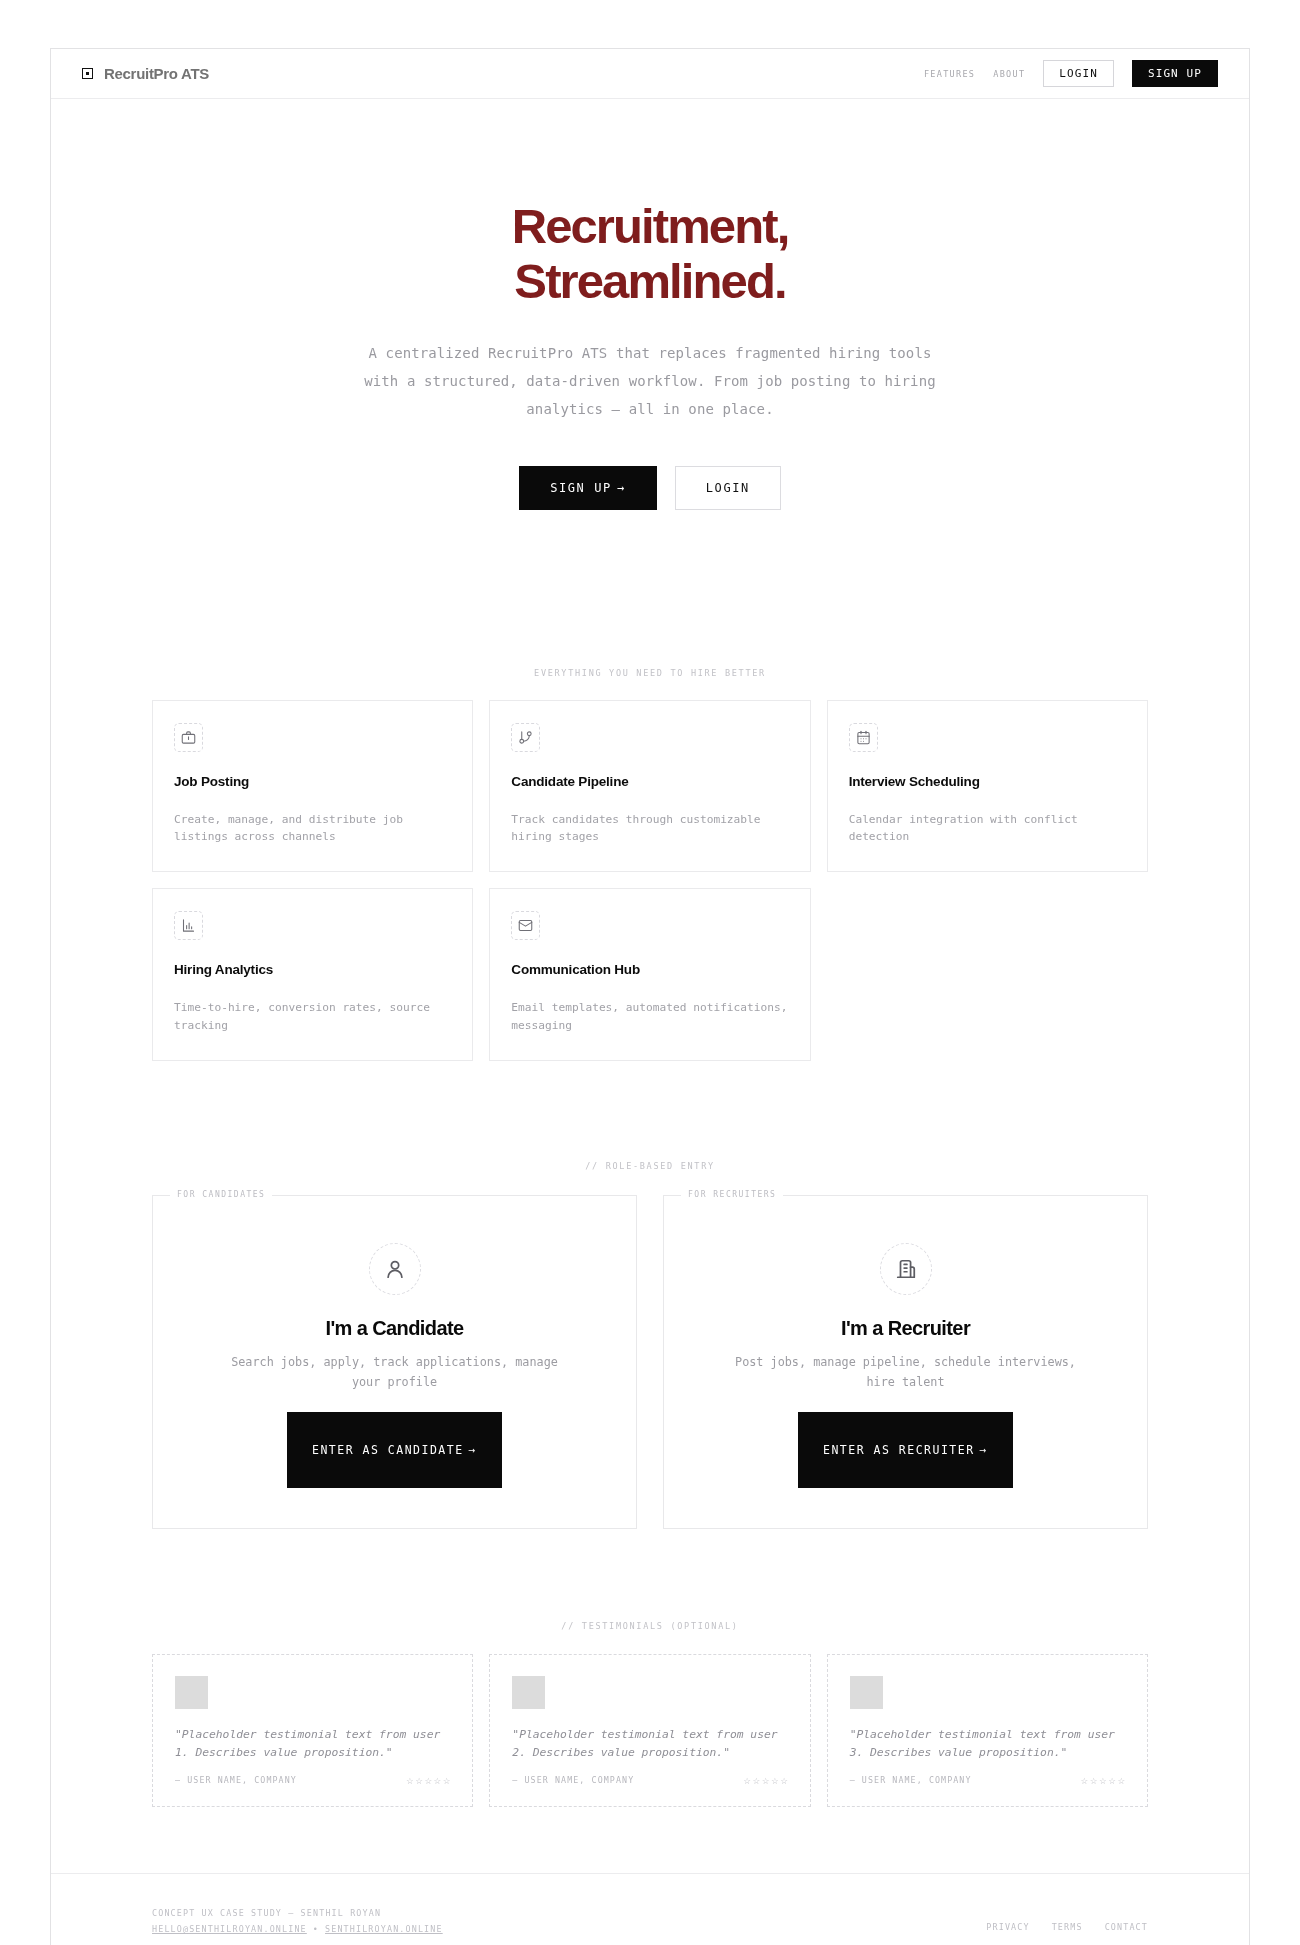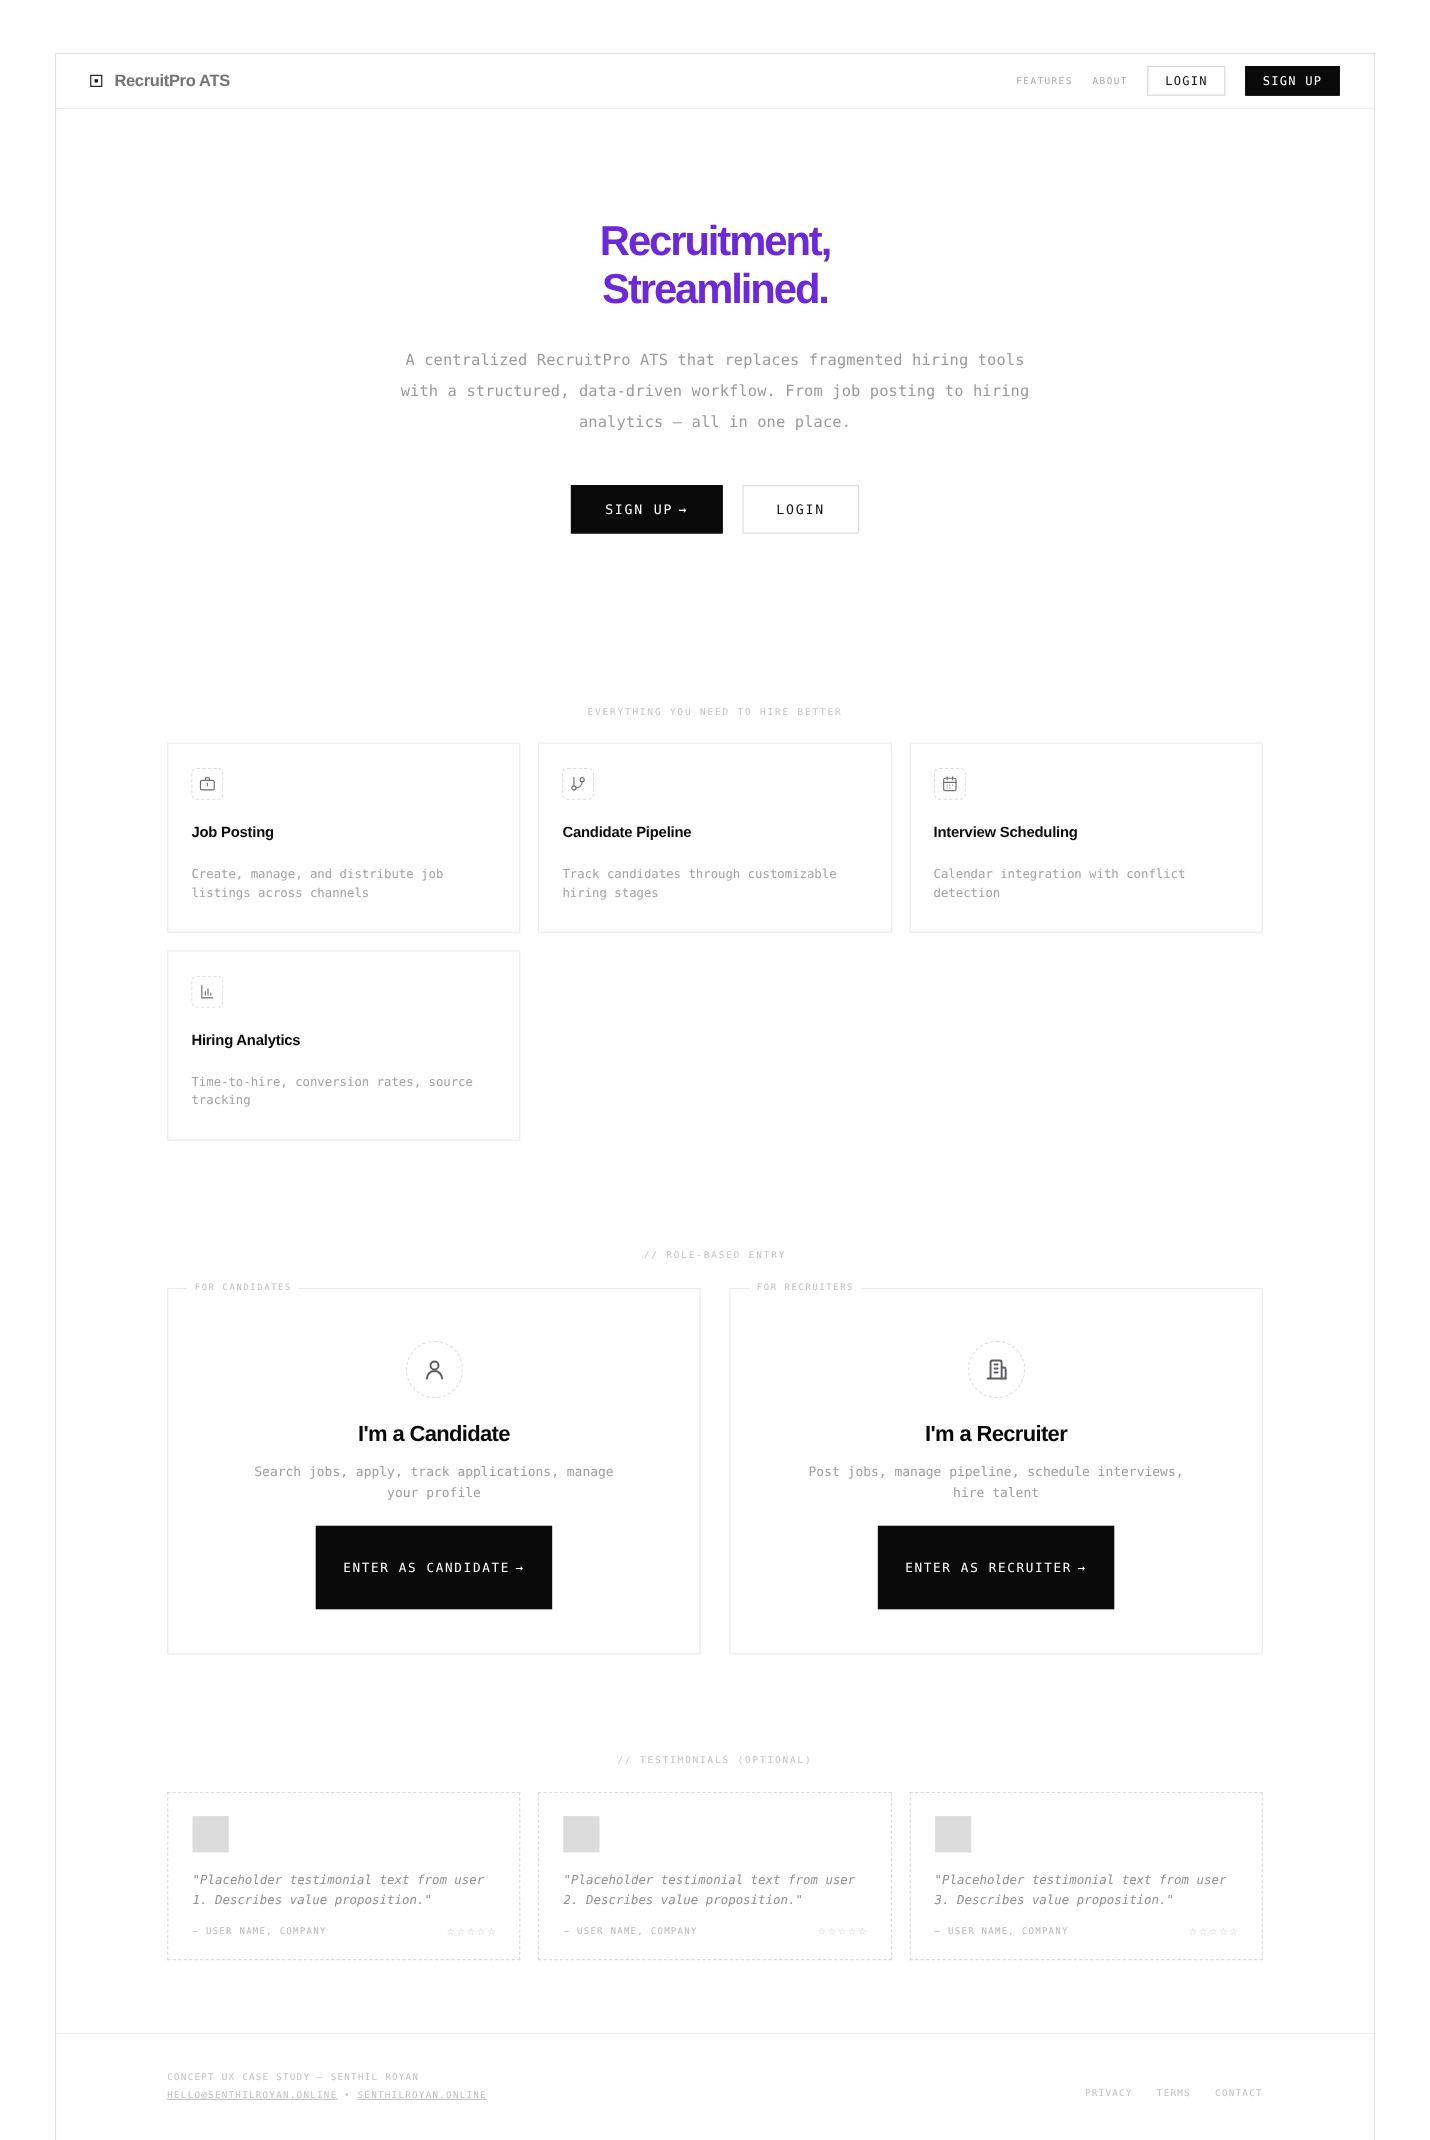--- a/index.html
+++ b/index.html
@@ -86,25 +86,25 @@
     font-family: inherit;
   }
 
   
   .hero {
     text-align: center;
     padding: 100px 0 0 0;
   }
   .hero h1 {
     font-family: "Liberation Sans", sans-serif;
-    font-size: 38px;
+    font-size: 49px;
     line-height: 1.12;
     font-weight: bold;
     letter-spacing: -1.9px;
-    color: #6d28d9;
+    color: #7f1d1d;
   }
   .hero-sub {
     margin: 30px auto 0 auto;
     width: 600px;
     font-size: 14px;
     line-height: 2.0;
     color: #9a9aa0;
     letter-spacing: 0.1px;
   }
   .hero-cta {
@@ -424,20 +424,30 @@
                 <line x1="9" y1="17" x2="9" y2="12"></line>
                 <line x1="13" y1="17" x2="13" y2="8"></line>
                 <line x1="17" y1="17" x2="17" y2="14"></line>
               </svg>
           </div>
           <div class="feature-title">Hiring Analytics</div>
           <div class="feature-desc">Time-to-hire, conversion rates, source tracking</div>
         </div>
 
 
+        <div class="feature-card">
+          <div class="icon-box">
+            <svg width="15" height="15" viewBox="0 0 24 24" fill="none" stroke="currentColor" stroke-width="1.7" stroke-linecap="round" stroke-linejoin="round">
+                <rect x="2" y="4" width="20" height="16" rx="2"></rect>
+                <path d="m22 7-10 6L2 7"></path>
+              </svg>
+          </div>
+          <div class="feature-title">Communication Hub</div>
+          <div class="feature-desc">Email templates, automated notifications, messaging</div>
+        </div>
 
       </div>
     </section>
 
     <section class="roles">
       <div class="section-label">// ROLE-BASED ENTRY</div>
       <div class="role-grid">
 
         <div class="role-card">
           <span class="role-legend">FOR CANDIDATES</span>

